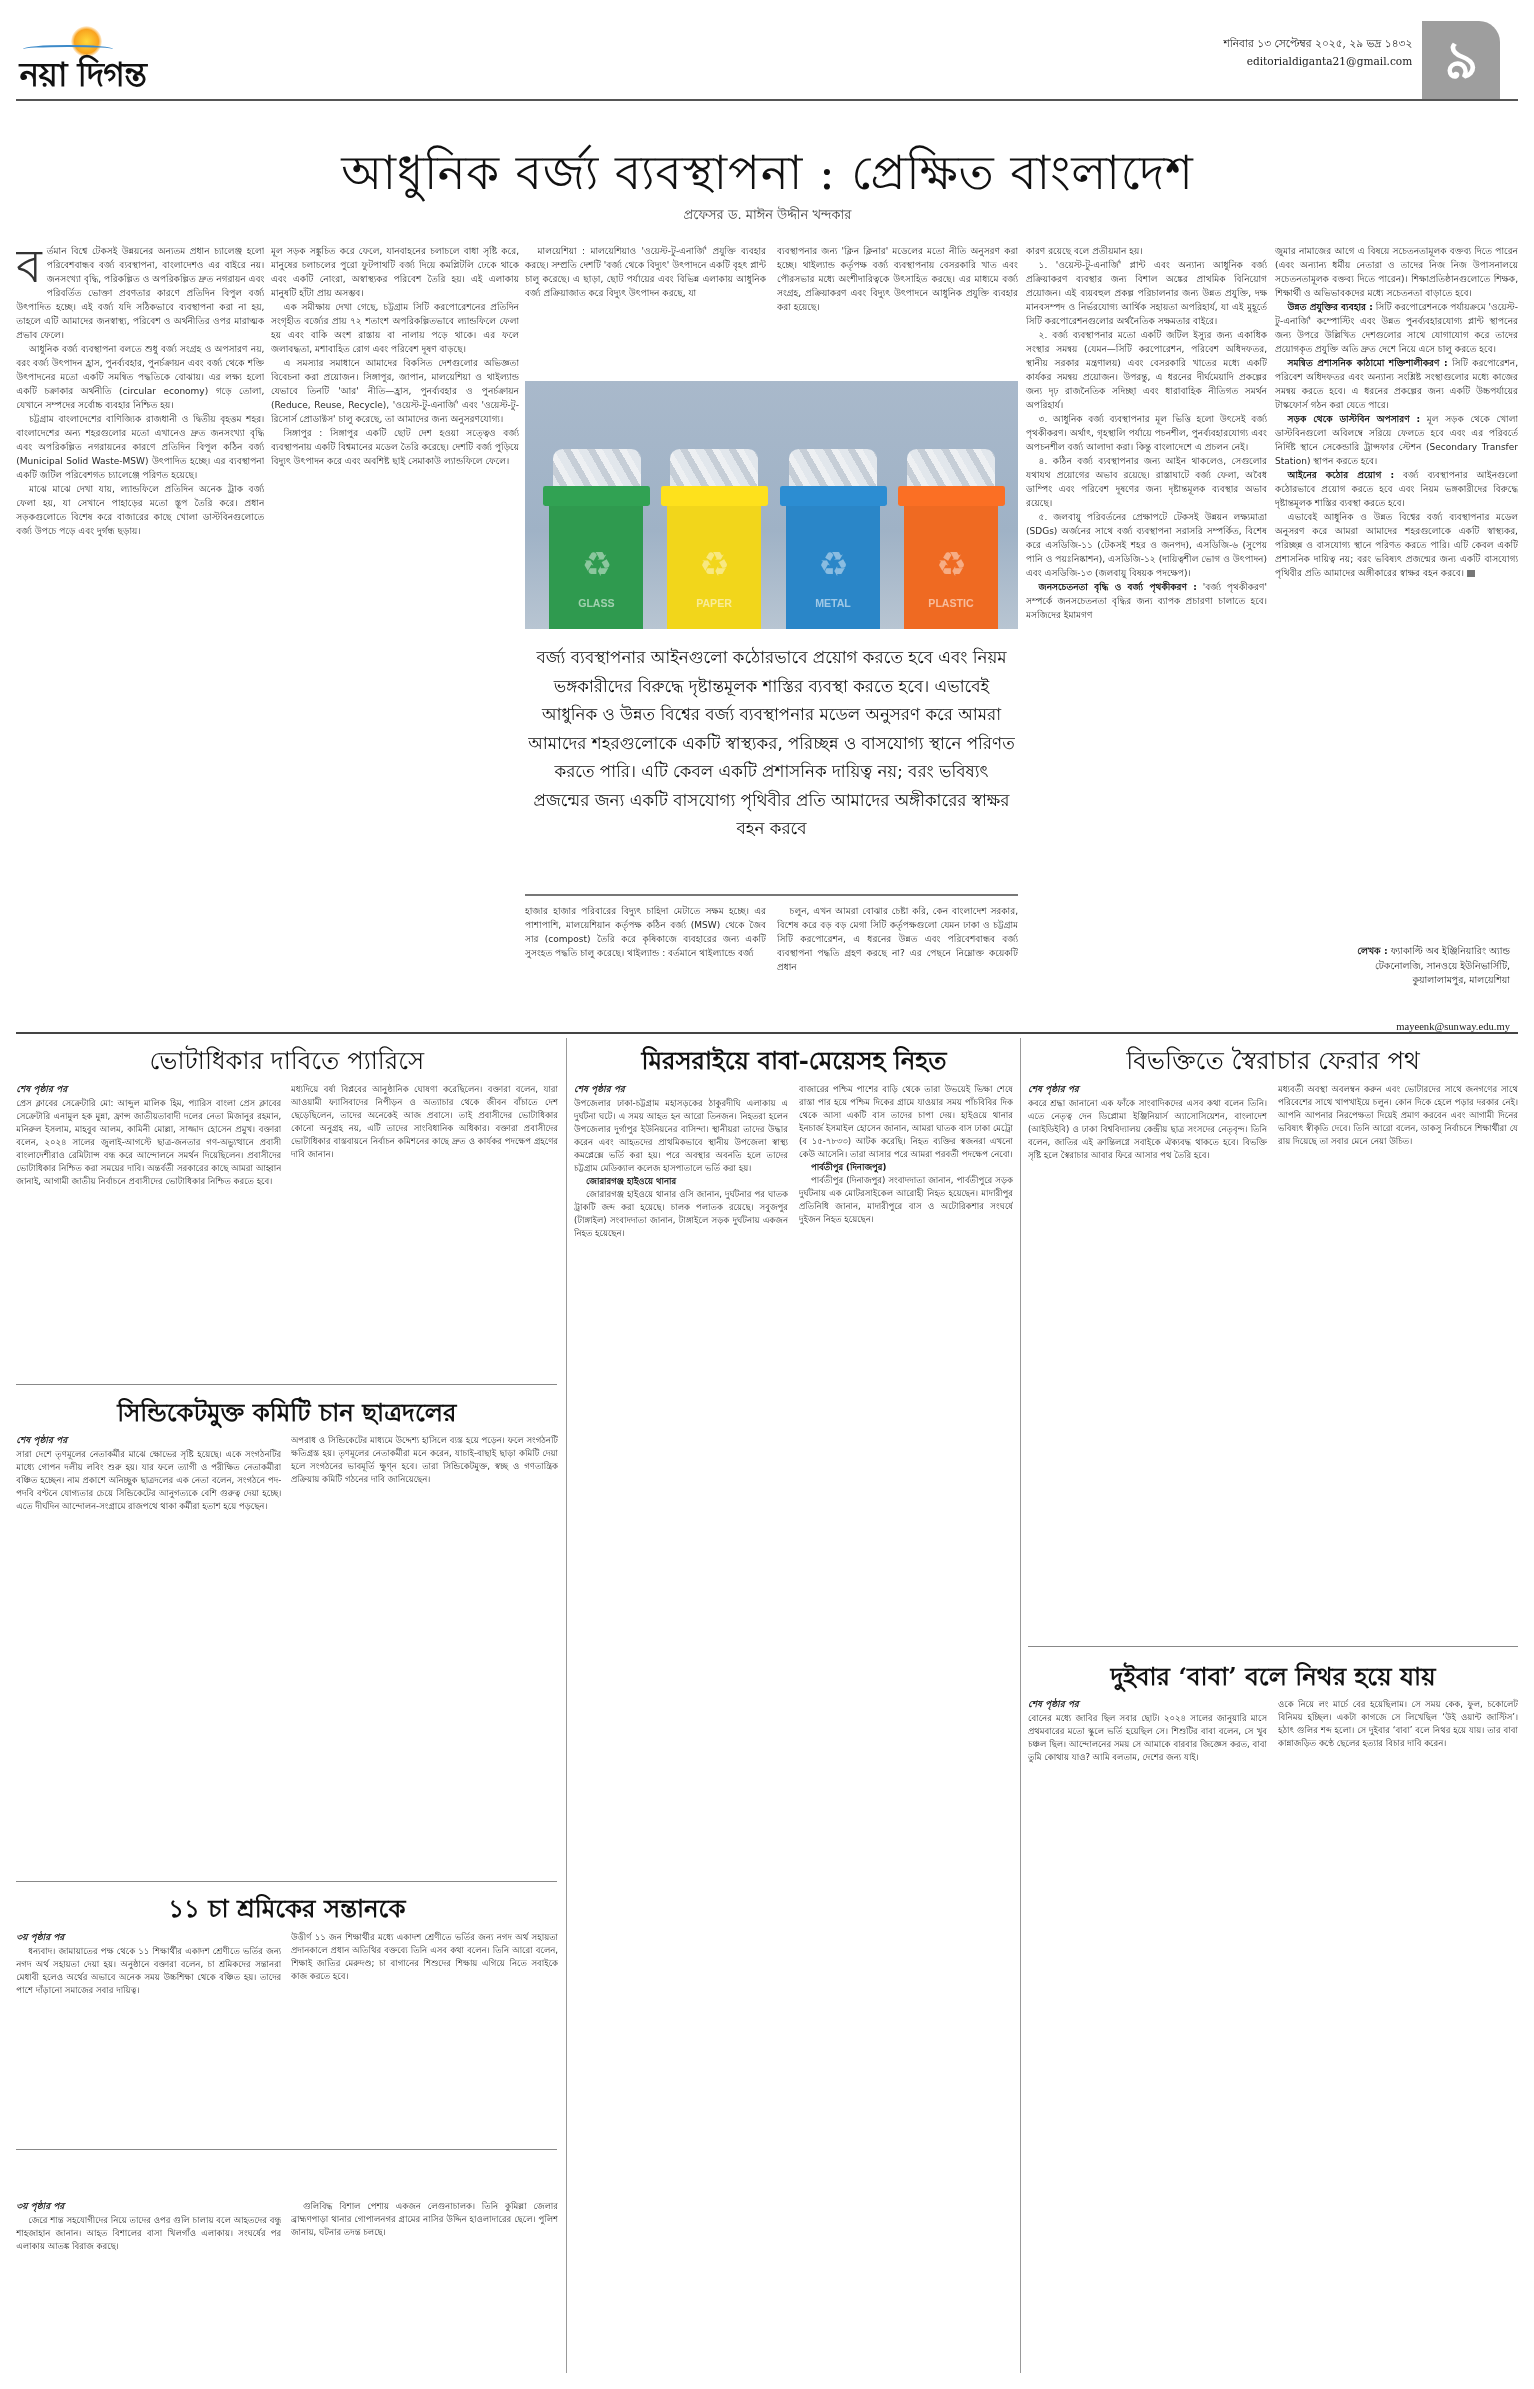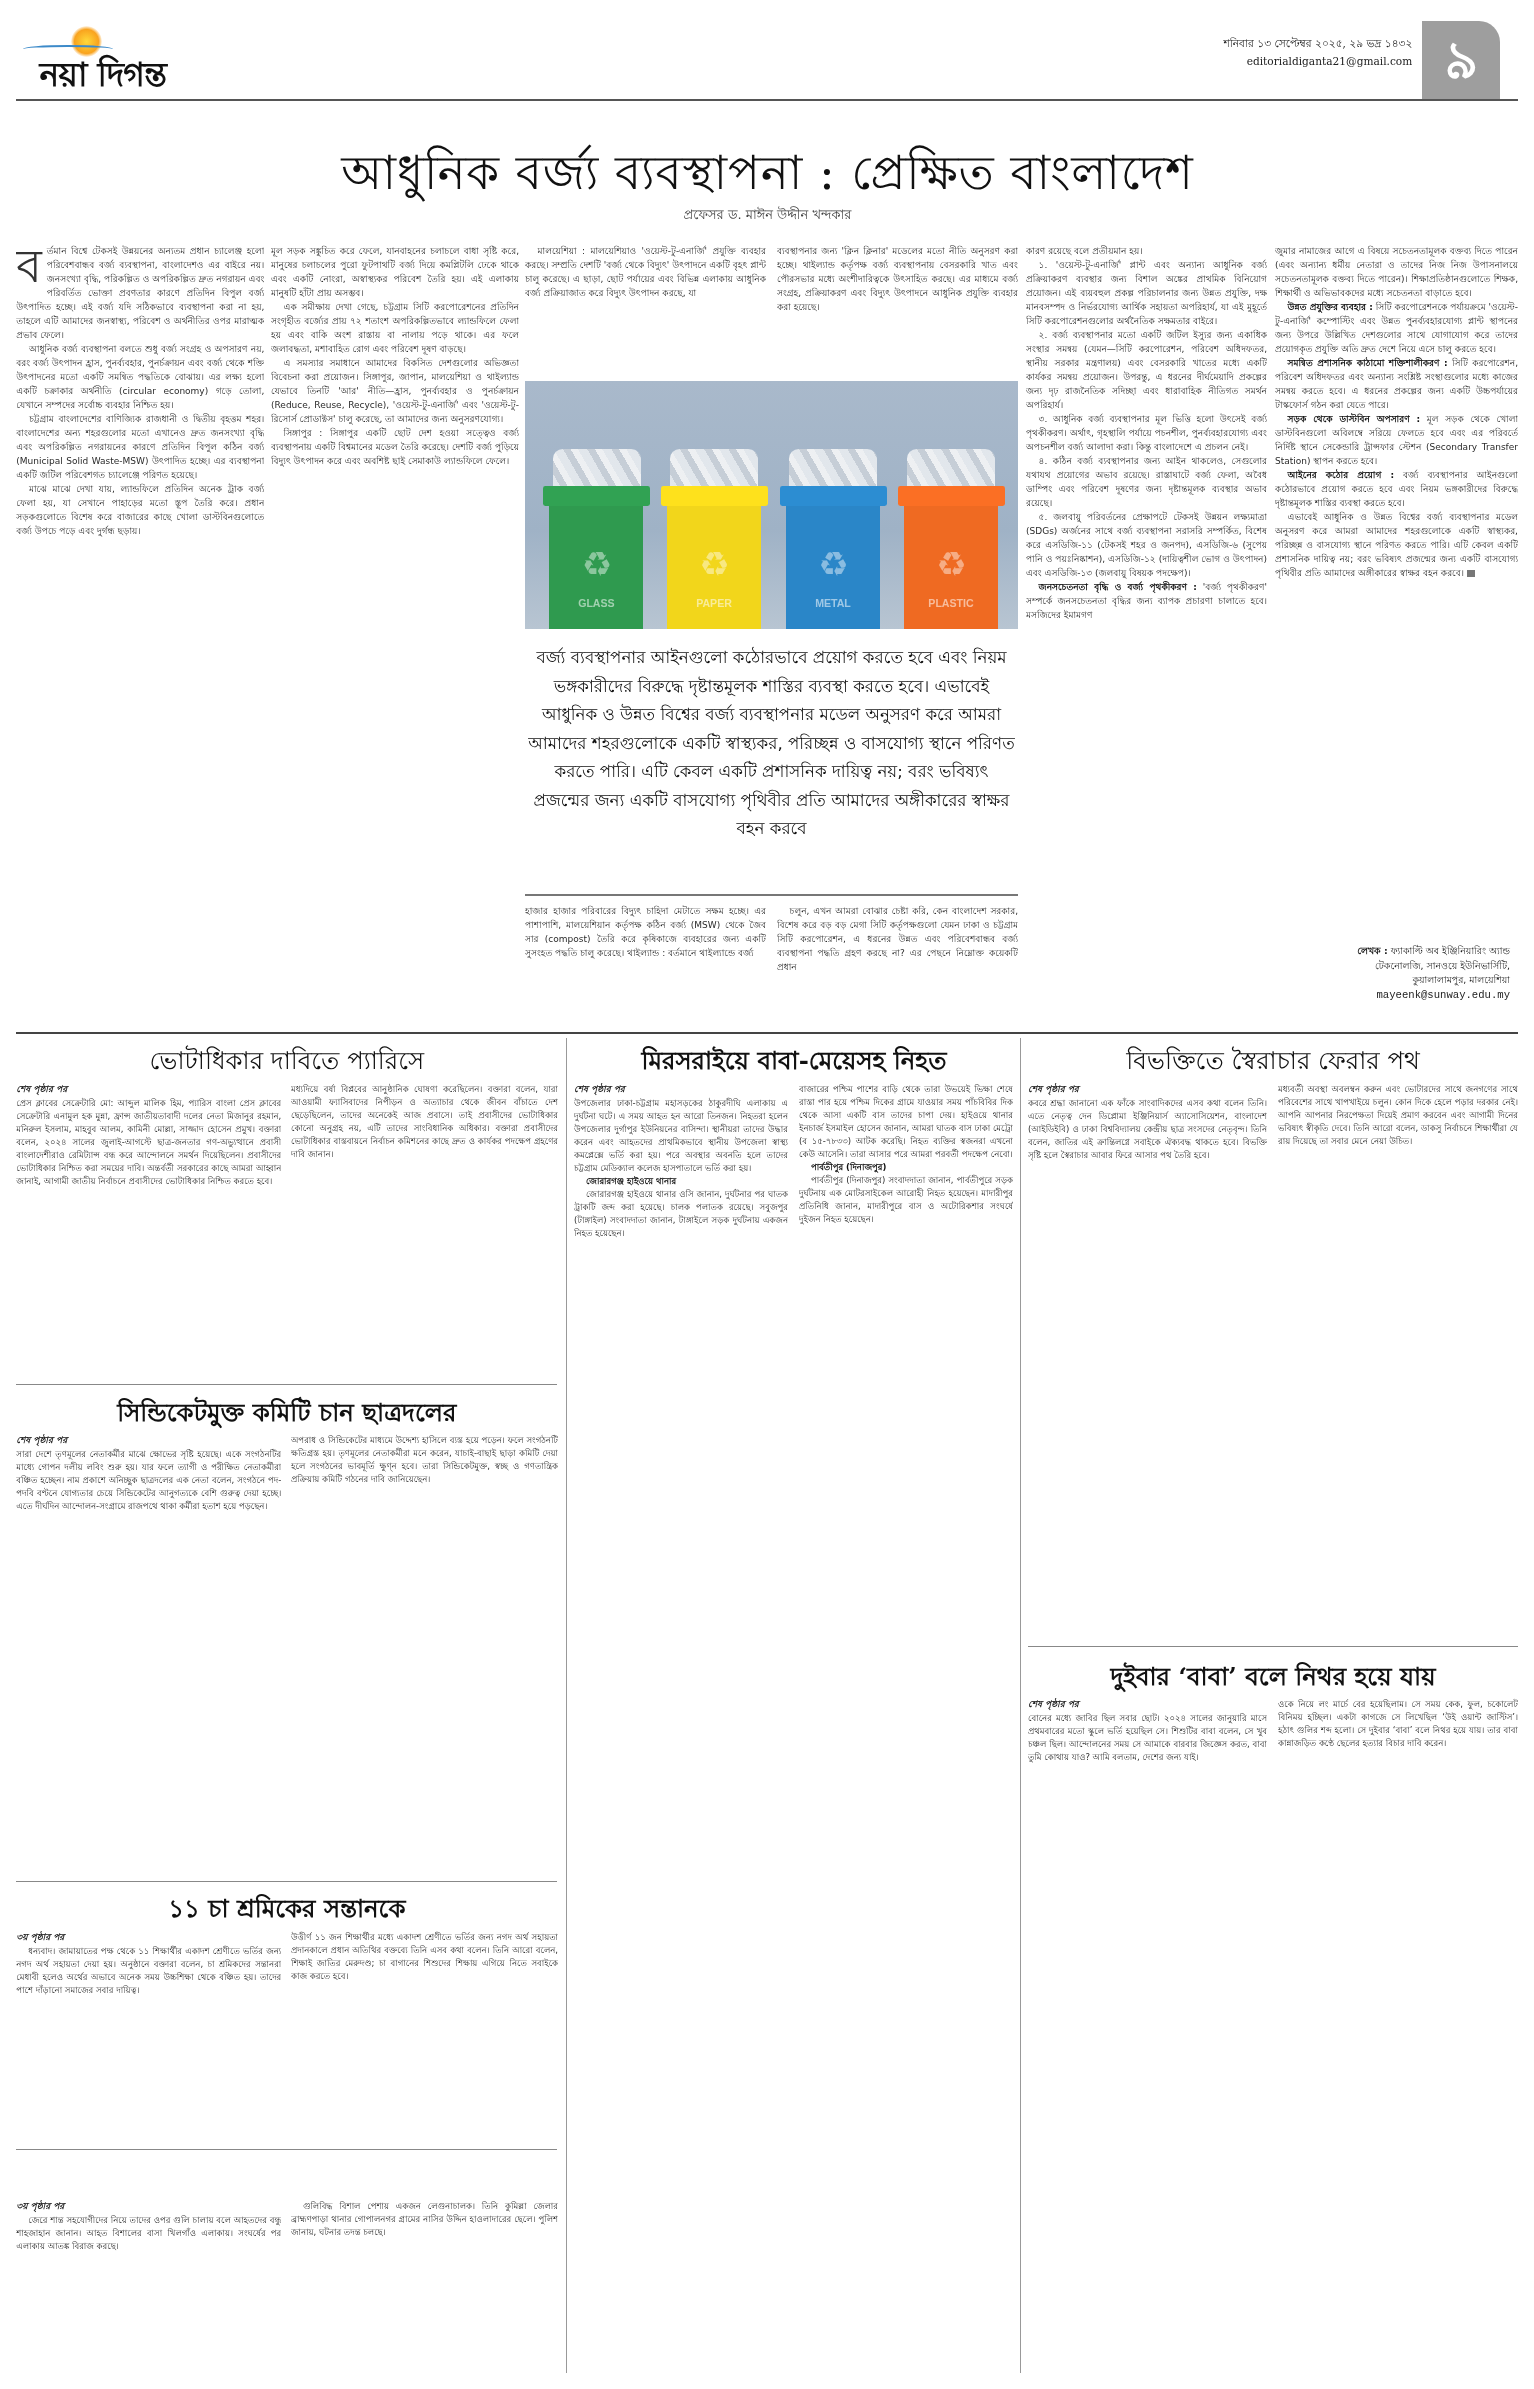--- a/index.html
+++ b/index.html
@@ -6,21 +6,21 @@
   html, body { width: 1535px; background: #ffffff; }
   body { font-family: "DejaVu Sans", "Liberation Sans", sans-serif; color: #1a1a1a; }
   .page { position: relative; width: 1535px; height: 2389px; overflow: hidden; background: #fff; }
 
   
   .masthead { position: absolute; left: 16.3px; top: 16.3px; width: 1502px; height: 81px; }
   .logo { position: absolute; left: 0; top: 0; width: 195px; height: 73px; }
   .logo-sun { position: absolute; left: 55px; top: 9.8px; width: 31px; height: 31px; border-radius: 50%;
     background: radial-gradient(circle, #ffd93a 0%, #f9a31e 55%, rgba(249,163,30,0) 72%); }
   .logo-book { position: absolute; left: 6.5px; top: 29px; width: 90px; height: 8.1px; border-top: 2.4px solid #3c8ac9; border-radius: 50% 50% 0 0; }
-  .logo-text { position: absolute; left: 3.3px; top: 33px; font-family: "DejaVu Serif", serif; font-weight: 900; font-size: 33px; color: #111; letter-spacing: -0.8px; margin-left: 20px; }
+  .logo-text { position: absolute; left: 3.3px; top: 33px; font-family: "DejaVu Serif", serif; font-weight: 900; font-size: 33px; color: #111; letter-spacing: -0.8px; }
   .dateline { position: absolute; right: 106px; top: 18px; text-align: right; font-family: "DejaVu Serif", serif; font-size: 10.6px; line-height: 18px; color: #222; }
   .page-num { position: absolute; right: 18px; top: 4.9px; width: 78px; height: 78px; background: #9e9e9e; border-radius: 0 21px 0 0;
     color: #fff; font-family: "DejaVu Serif", serif; font-size: 52px; font-weight: bold; text-align: center; line-height: 78px; }
   .rule { position: absolute; left: 16.3px; width: 1502px; height: 1.6px; background: #555; }
 
   
   .main-title { position: absolute; left: 0; width: 1535px; top: 137px; text-align: center;
     font-family: "DejaVu Serif", serif; font-size: 47px; font-weight: 400; color: #111; letter-spacing: 0.8px; }
   .byline { position: absolute; left: 0; width: 1535px; top: 205px; text-align: center; font-size: 13px; color: #404040; }
 
@@ -38,21 +38,21 @@
     background: repeating-linear-gradient(60deg, #e7ebef 0 8.1px, #c9d0d8 8.1px 14.7px, #f4f5f6 14.7px 21px); opacity: .92; }
   .bin-recycle { position: absolute; left: 27px; top: 47px; width: 41px; height: 36px; font-size: 34px; line-height: 36px; text-align: center; color: rgba(255,255,255,.45); }
   .bin-label { position: absolute; left: 0; width: 94px; top: 98px; text-align: center; font-family: "Liberation Sans", sans-serif; font-weight: bold; font-size: 10.6px; color: rgba(255,255,255,.55); }
 
   .pullquote { position: absolute; left: 525px; top: 643px; width: 493px; text-align: center;
     font-size: 16.7px; line-height: 28.5px; color: #111; }
   .pq-rule { position: absolute; left: 525px; top: 894px; width: 493px; height: 2.4px; background: #777; }
 
   .author-box { position: absolute; left: 1221px; top: 944px; width: 289px; text-align: right; font-size: 9.4px; line-height: 14.7px; color: #222; }
   .author-box .lbl { font-weight: bold; }
-  .author-email { font-family: Liberation Mono, monospace; font-size: 10.6px; }
+  .author-email { font-family: Liberation Serif, serif; font-size: 10.6px; margin-top: 32px; }
   .end-mark { display: inline-block; width: 7.3px; height: 7.3px; background: #777; vertical-align: middle; margin-left: 3.3px; }
 
   .sec-rule { position: absolute; left: 16.3px; width: 1502px; height: 1.6px; background: #444; }
   .vline { position: absolute; width: 0.8px; background: #999; }
 
   
   .story-title { position: absolute; text-align: center; font-family: "DejaVu Serif", serif; color: #111; }
   .t-light { font-weight: 400; font-size: 24.4px; }
   .t-bold { font-weight: 700; font-size: 24.4px; }
   .jump { font-style: italic; font-weight: bold; font-size: 9px; color: #222; display: block; margin-bottom: 0.8px; }

